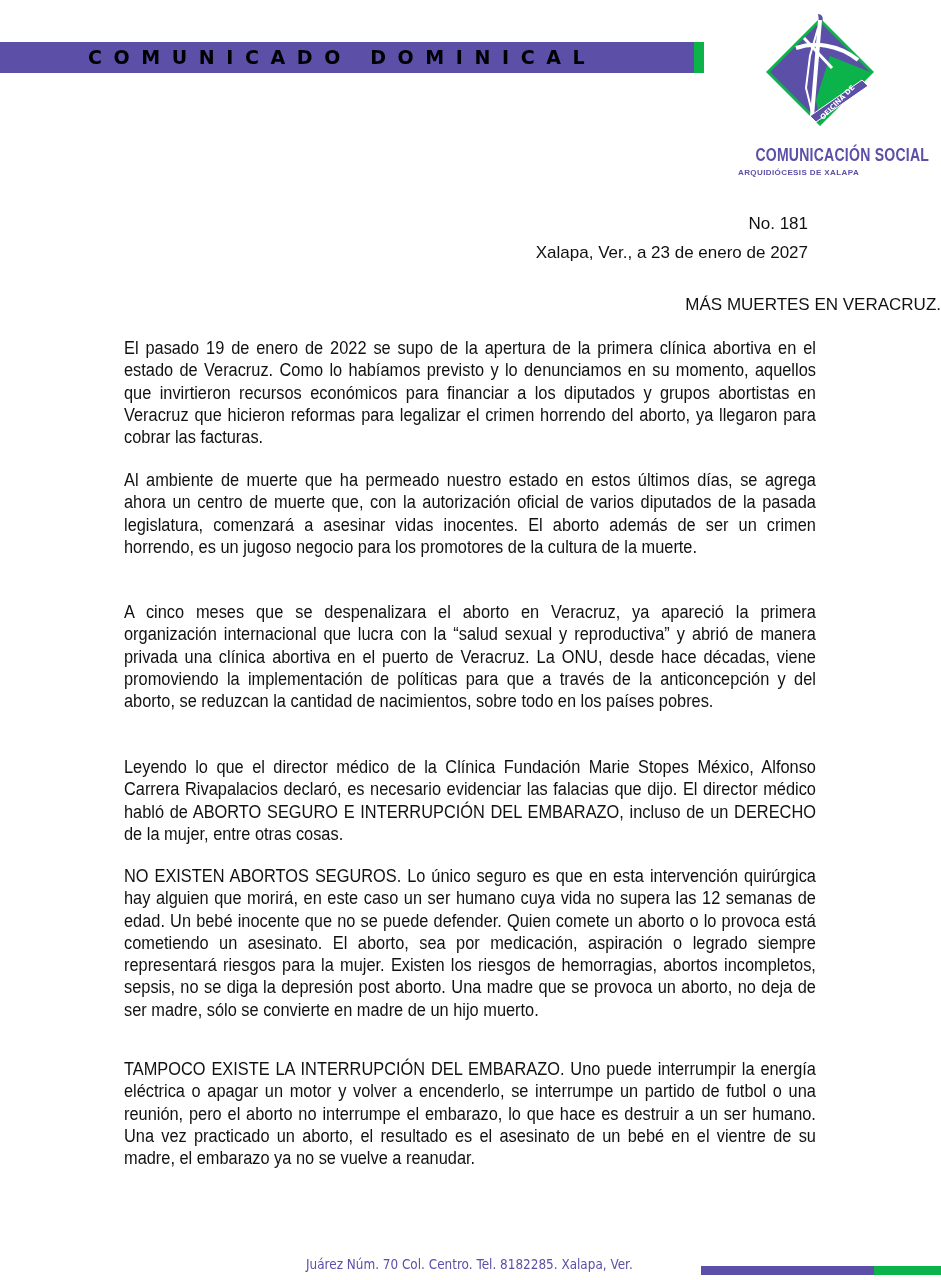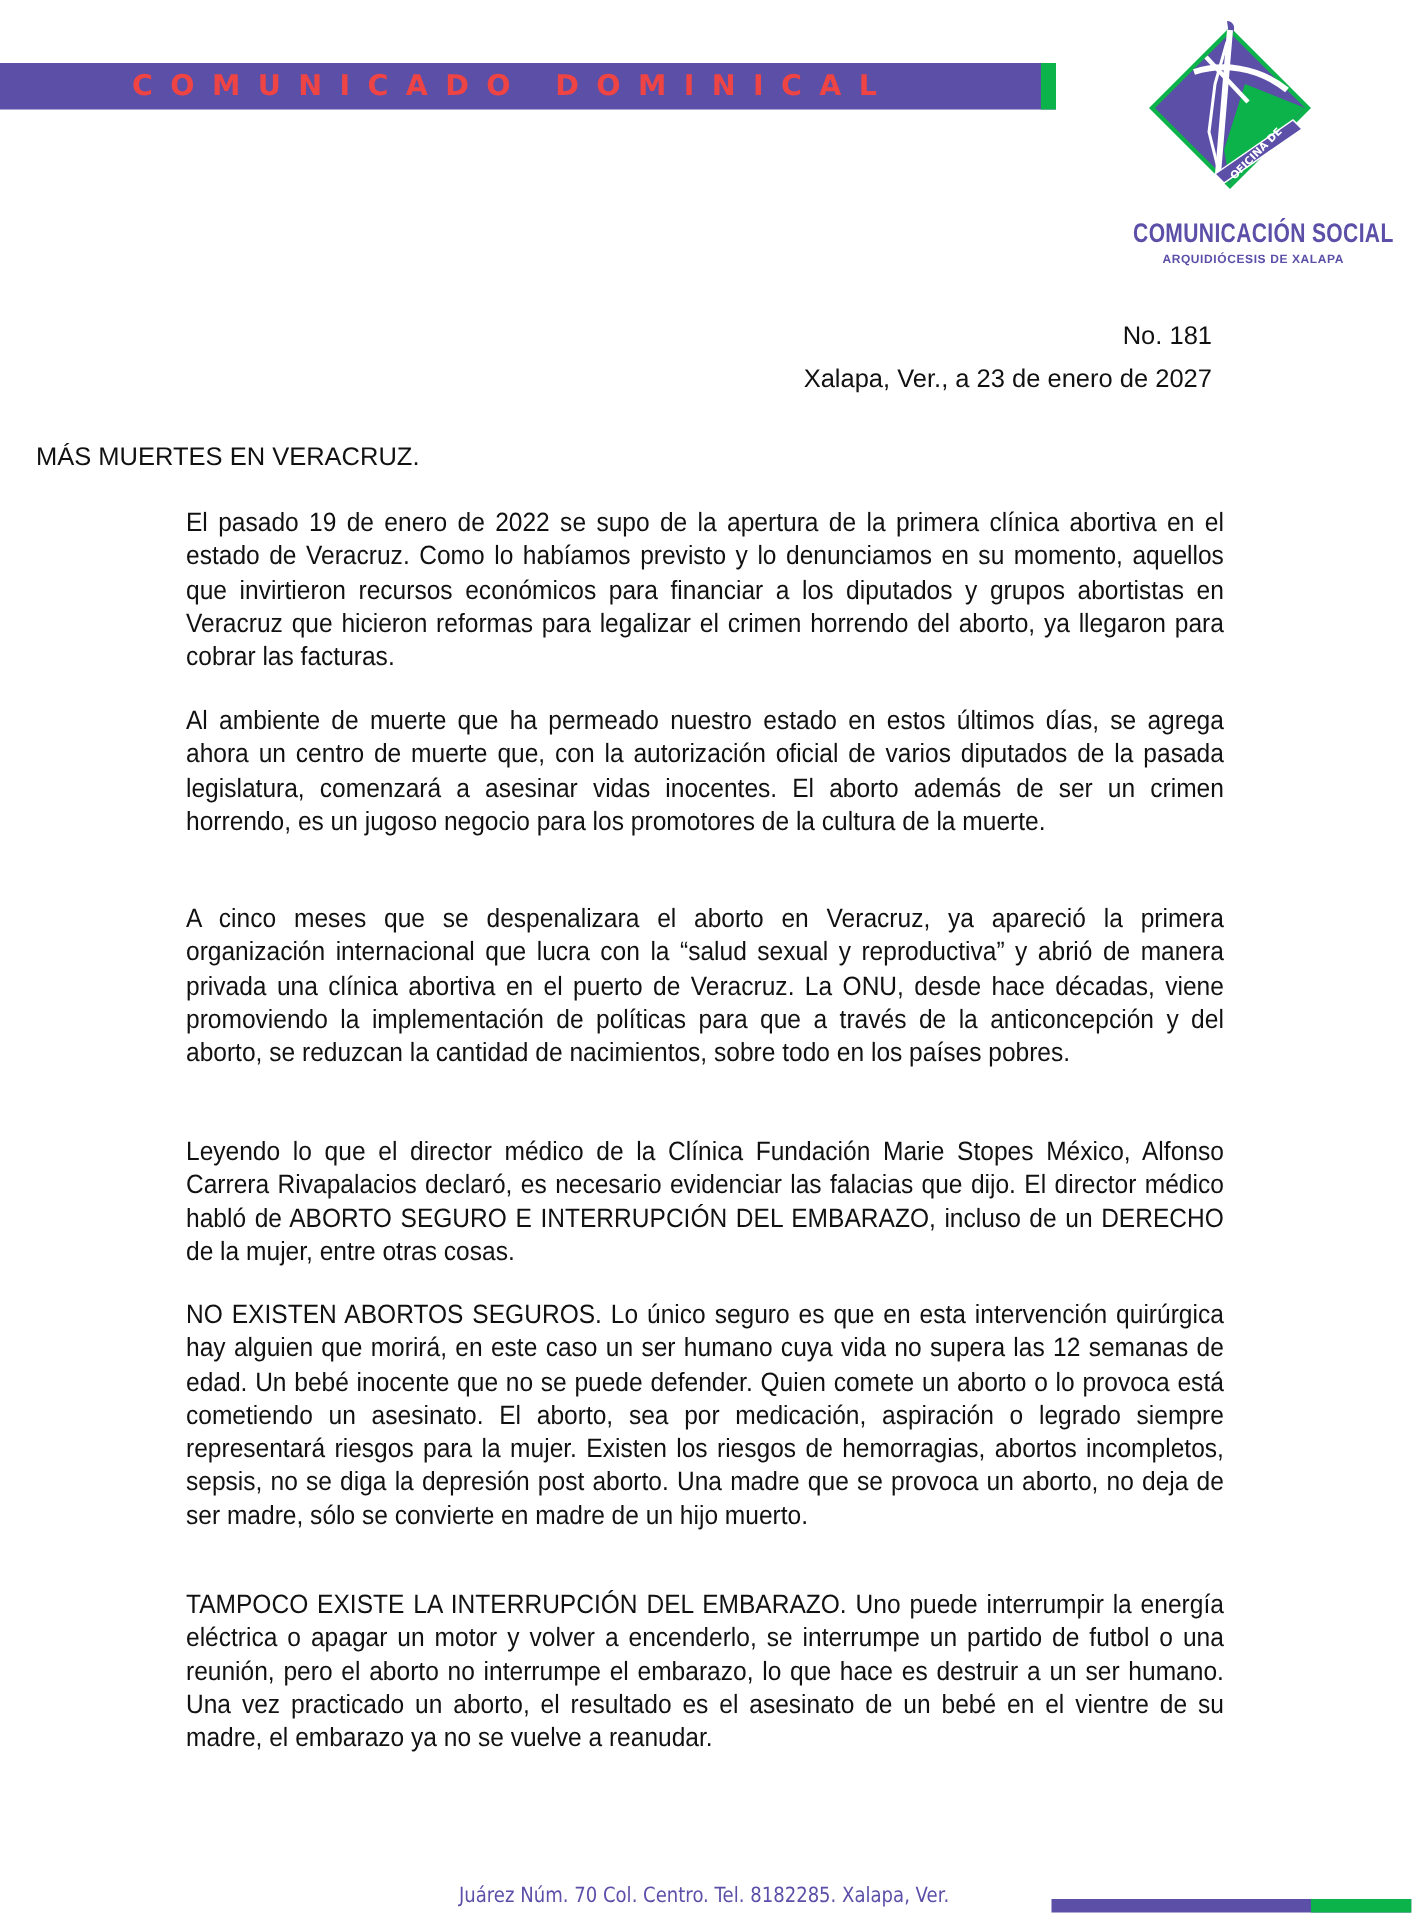--- a/index.html
+++ b/index.html
@@ -1,29 +1,29 @@
 <!DOCTYPE html>
 <html><head>
 <meta charset="utf-8">
 <style>
   html, body { margin: 0; padding: 0; background: #ffffff; }
   body { width: 941px; height: 1280px; position: relative; overflow: hidden; font-family: "Liberation Sans", sans-serif; color: #111; }
 
   .header-bar { position: absolute; left: 0; top: 42px; width: 704px; height: 31px; background: #5b4fa8; }
   .header-bar .green-cap { position: absolute; right: 0; top: 0; width: 10px; height: 100%; background: #0bb34a; }
-  .header-title { position: absolute; left: 88px; top: 42px; height: 39px; line-height: 31px; color: #ef4444; font-family: "DejaVu Sans", sans-serif; font-weight: bold; font-size: 19px; letter-spacing: 11.6px; }
+  .header-title { position: absolute; left: 88px; top: 42px; height: 39px; line-height: 31px; color: #000000; font-family: "DejaVu Sans", sans-serif; font-weight: bold; font-size: 19px; letter-spacing: 11.6px; }
 
   .logo { position: absolute; left: 756px; top: 8px; width: 128px; height: 128px; }
   .logo-title { position: absolute; left: 738px; top: 145px; width: 158px; text-align: center; color: #5b4fa8; font-family: "Liberation Sans", sans-serif; font-weight: bold; font-size: 18px; transform: scaleX(0.78); transform-origin: center; letter-spacing: 0.3px; white-space: nowrap; }
-  .logo-sub { position: absolute; left: 738px; top: 168px; width: 158px; text-align: right; color: #5b4fa8; font-family: "Liberation Sans", sans-serif; font-weight: bold; font-size: 8px; letter-spacing: 0.4px; white-space: nowrap; }
+  .logo-sub { position: absolute; left: 738px; top: 168px; width: 158px; text-align: left; color: #5b4fa8; font-family: "Liberation Sans", sans-serif; font-weight: bold; font-size: 8px; letter-spacing: 0.4px; white-space: nowrap; }
 
   .meta-number { position: absolute; right: 133px; top: 214px; font-size: 17px; }
   .meta-date { position: absolute; right: 133px; top: 243px; font-size: 17px; }
 
-  .doc-title { position: absolute; left: 0; width: 941px; top: 295px; text-align: left; font-size: 17px; padding-left: 24px; box-sizing: border-box; }
+  .doc-title { position: absolute; left: 0; width: 941px; top: 295px; text-align: right; font-size: 17px; padding-left: 24px; box-sizing: border-box; }
 
   .body-text { position: absolute; left: 124px; width: 692px; font-size: 17.6px; line-height: 22.3px; text-align: justify; font-family: "Liberation Sans", sans-serif; transform: scaleX(0.93); transform-origin: left top; width: 744px; }
   .body-text p { margin: 0; }
   #para-1 { top: 337px; }
   #para-2 { top: 469px; }
   #para-3 { top: 601px; }
   #para-4 { top: 756px; }
   #para-5 { top: 865px; }
   #para-6 { top: 1058px; }
 

